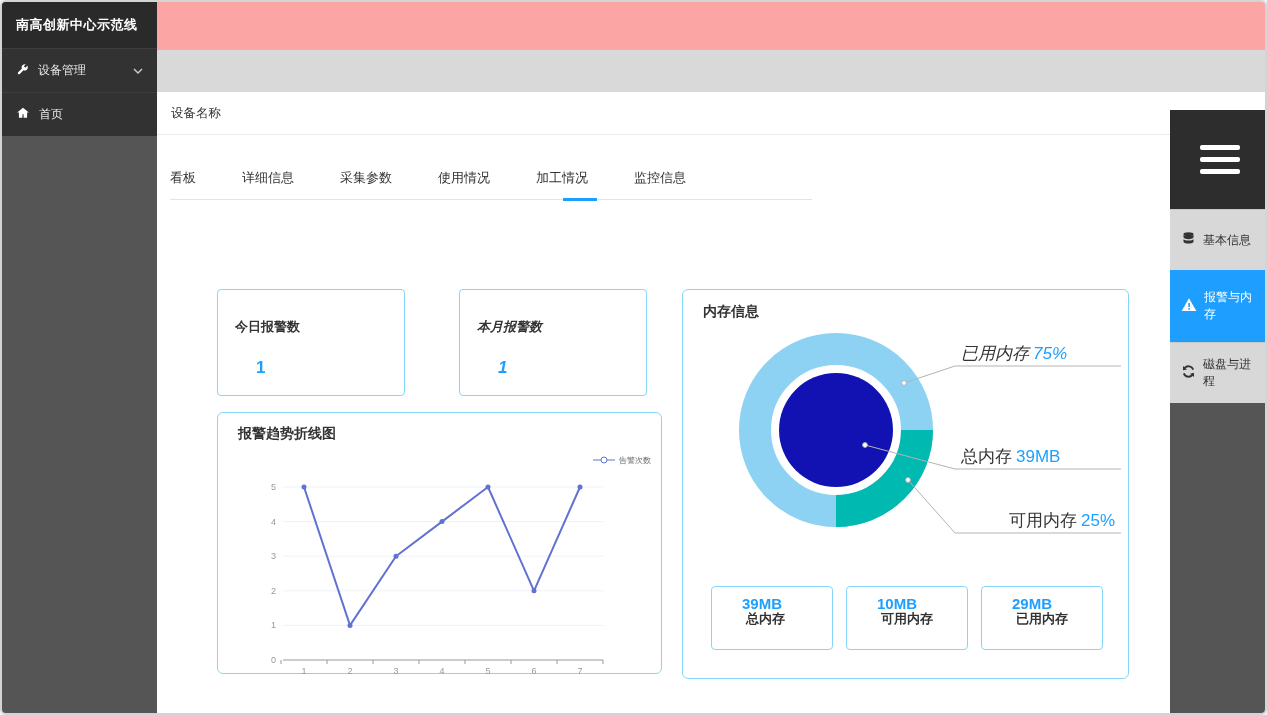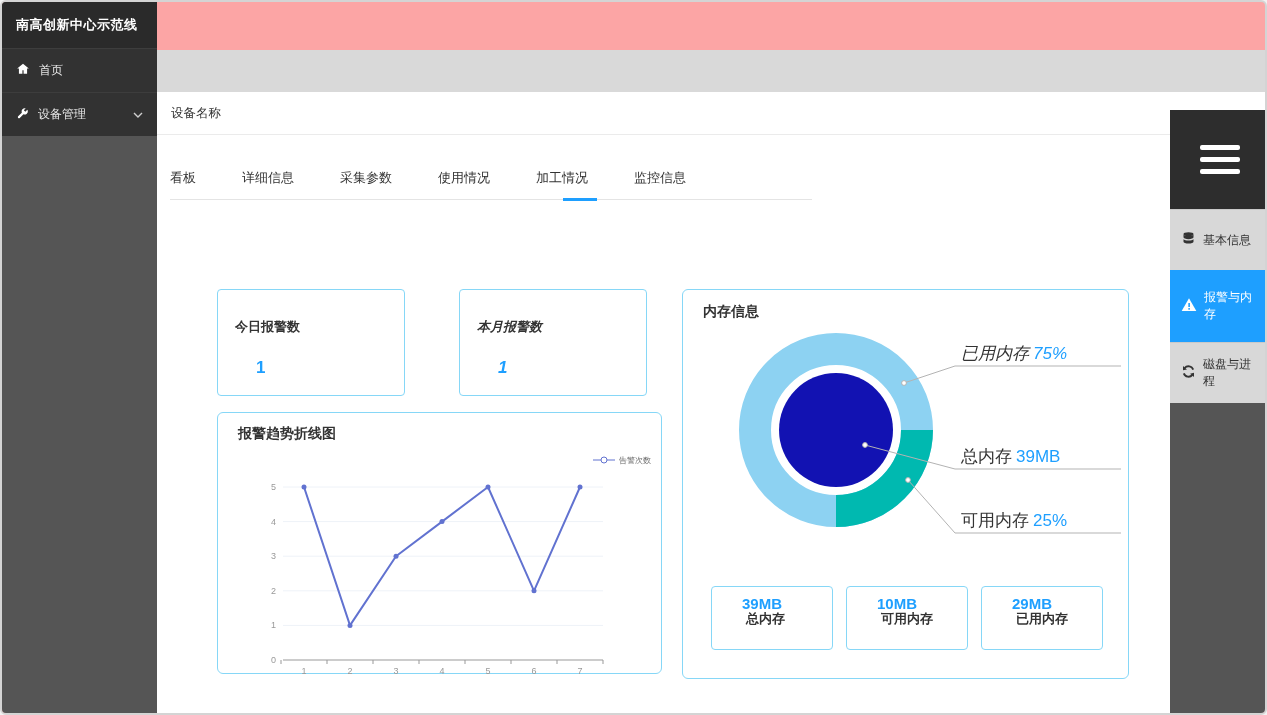--- a/index.html
+++ b/index.html
@@ -44,21 +44,21 @@
 
   
   .mem-card { position:absolute; left:525px; top:197px; width:447px; height:390px;
               border:1px solid #86d7f7; border-radius:6px; background:#fff; }
   .mem-card .t { position:absolute; left:20px; top:13px; font-size:14px; font-weight:bold; color:#333; }
   .mem-card svg.donut { position:absolute; left:0; top:0; }
   .callout { position:absolute; left:278px; font-size:17px; color:#333; white-space:nowrap; }
   .callout .val { color:#1e9fff; margin-left:4px; }
   #callout-0 { top:52px;font-style:italic; }
   #callout-1 { top:155px; }
-  #callout-2 { top:219px; }
+  #callout-2 { top:219px;margin-left:48px; }
   .mini-card { position:absolute; width:122px; height:64px; border:1px solid #86d7f7; border-radius:4px; background:#fff; }
   .mini-card .t { font-size:13px; font-weight:bold; color:#333; margin:10px 0 0 14px; }
   .mini-card .v { font-size:15px; font-weight:bold; color:#1e9fff; margin:8px 0 0 30px; }
   #mini-card-0 { left:28px; top:296px; }
   #mini-card-1 { left:163px; top:296px; }
   #mini-card-2 { left:298px; top:296px; }
 
   
   .right-sidebar { position:absolute; left:1168px; top:90px; width:99px; height:625px;
                    background:#fff; display:flex; flex-direction:column; }
@@ -72,38 +72,38 @@
 </style>
 </head>
 <body>
 
 <div class="screen">
 
   <aside class="left-sidebar">
     <div class="app-title">南高创新中心示范线</div>
     <div class="nav-item">
       <span>
-        <svg width="14" height="14" viewBox="0 0 24 24">
-            <path d="M12 3 2 11h3v9h6v-6h2v6h6v-9h3z" fill="#fff"></path>
-          </svg>
-      </span>
-      <span>首页</span>
-    </div>
-    <div class="nav-item">
-      <span>
         <svg width="13" height="13" viewBox="0 0 24 24">
             <path d="M21.7 6.3a6 6 0 0 1-8 7.2L7 20.2a2.1 2.1 0 0 1-3-3l6.7-6.7a6 6 0 0 1 7.2-8l-3.4 3.4 2.8 2.8 3.4-3.4z" fill="#fff"></path>
           </svg>
       </span>
       <span>设备管理</span>
       <span class="chev">
         <svg width="10" height="6" viewBox="0 0 10 6">
             <path d="M1 1l4 4 4-4" stroke="#cfcfcf" fill="none" stroke-width="1.4"></path>
           </svg>
       </span>
+    </div>
+    <div class="nav-item">
+      <span>
+        <svg width="14" height="14" viewBox="0 0 24 24">
+            <path d="M12 3 2 11h3v9h6v-6h2v6h6v-9h3z" fill="#fff"></path>
+          </svg>
+      </span>
+      <span>首页</span>
     </div>
   </aside>
 
   <div class="top-band"></div>
 
   <main class="main-panel">
     <div class="device-name-row">
       <span>设备名称</span>
     </div>
 

